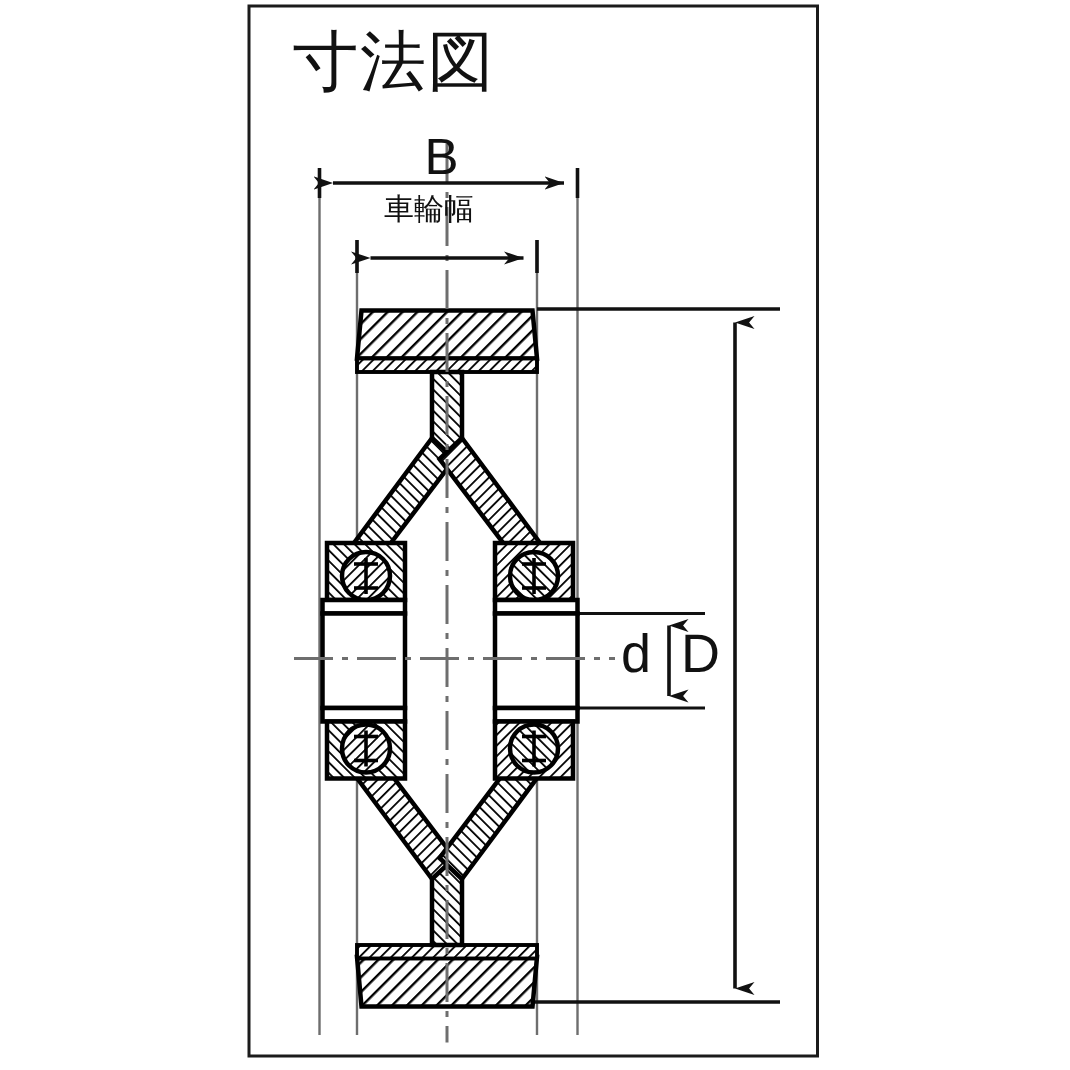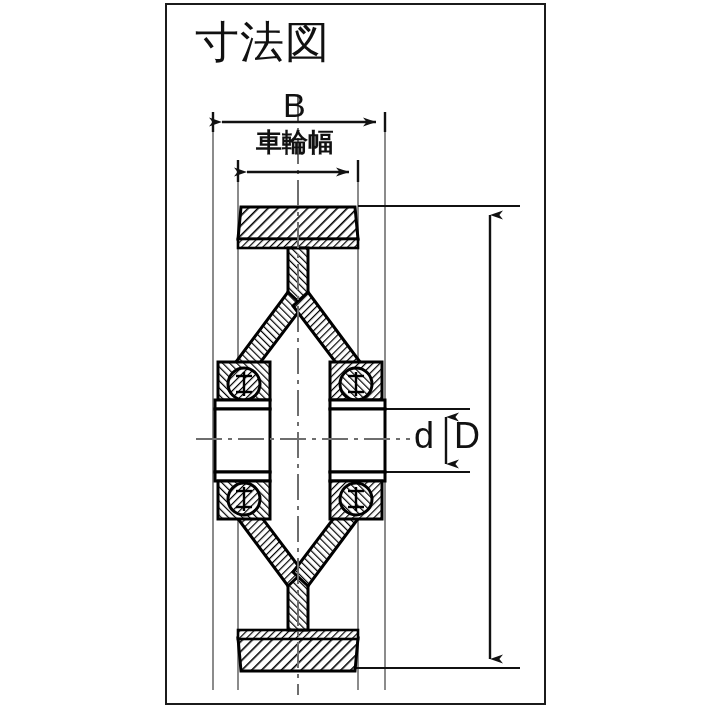--- a/index.html
+++ b/index.html
@@ -53,24 +53,23 @@
   }
   #label-B {
     left: 283px;
     top: 88px;
     font-size: 34px;
     font-family: "Liberation Sans", sans-serif;
   }
   #label-wheel-width {
     left: 256px;
     top: 129px;
-    font-size: 26px;
+    font-size: 20px;
     font-family: "DejaVu Sans", sans-serif;
     letter-spacing: 0px;
-    font-weight: bold;
   }
   #label-d {
     left: 414px;
     top: 418px;
     font-size: 36px;
     font-family: "Liberation Sans", sans-serif;
   }
   #label-D {
     left: 454px;
     top: 418px;

